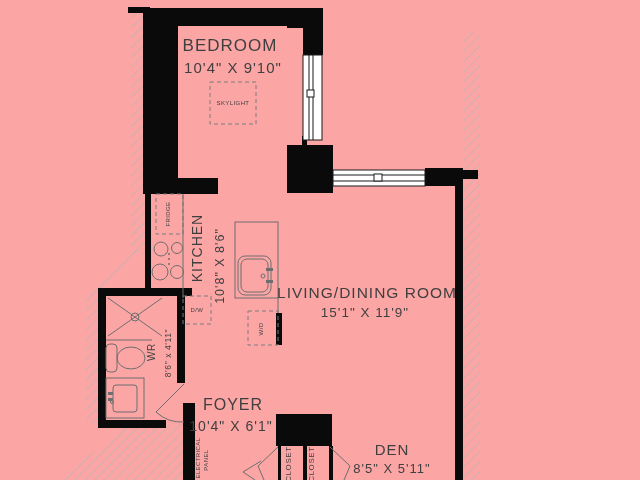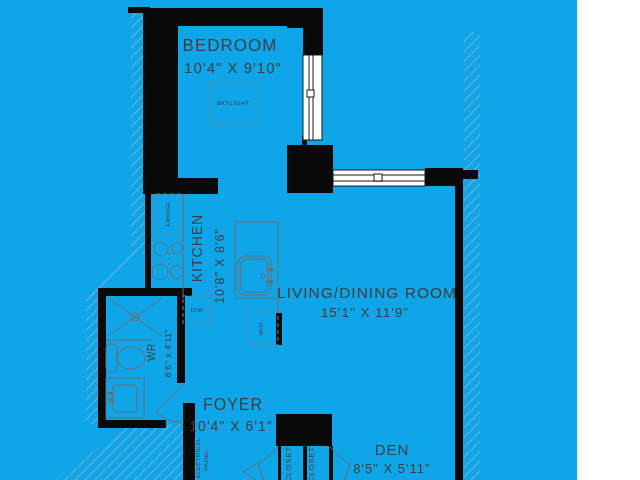--- a/index.html
+++ b/index.html
@@ -1,16 +1,16 @@
 <!DOCTYPE html>
 <html><head>
 <meta charset="utf-8">
 <style>
   html,body{margin:0;padding:0;background:#ffffff;}
-  #stage{position:relative;width:577px;height:480px;background:#0ea5e9;overflow:hidden;
+  #stage{position:relative;width:640px;height:480px;background:#fca5a5;overflow:hidden;
          font-family:"Liberation Sans",sans-serif;text-align:right;}
   svg{display:block;}
   text{fill:#3f3f3f;letter-spacing:1px;}
   .room-name{font-size:17px;}
   .room-dims{font-size:15px;}
   .small-name{font-size:14px;}
   .small-dims{font-size:12.5px;}
   .tiny{font-size:6px;letter-spacing:.4px;}
   .mini{font-size:8px;letter-spacing:.6px;}
   .wall{fill:#0a0a0a;stroke:none;}

